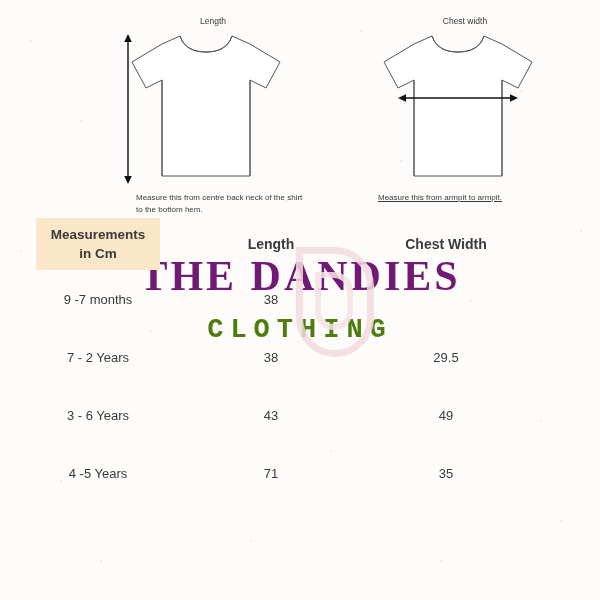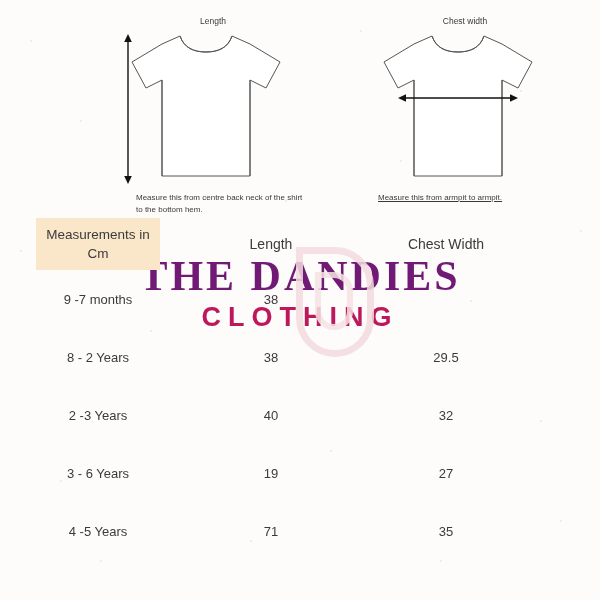--- a/index.html
+++ b/index.html
@@ -64,26 +64,26 @@
     border-radius: 0 40px 40px 40px;
   }
   .wm-line1 {
     font-family: "Liberation Serif", serif;
     font-size: 42px;
     letter-spacing: 3px;
     color: #701a75;
     font-weight: 700;
   }
   .wm-line2 {
-    font-family: Liberation Sans, sans-serif;
+    font-family: Liberation Mono, monospace;
     font-size: 27px;
     letter-spacing: 7px;
-    color: #be185d;
+    color: #4d7c0f;
     font-weight: 700;
-    margin-top: 2px;
+    margin-top: 15px;
   }
 
   
   .diagrams {
     position: relative;
     z-index: 2;
     height: 220px;
   }
   .diagram {
     position: absolute;
@@ -128,21 +128,21 @@
   .cell {
     text-align: center;
     font-size: 13px;
     color: #3b3b3b;
     line-height: 19px;
   }
   .c-size   { width: 196px; }
   .c-length { width: 150px; }
   .c-chest  { width: 200px; }
 
-  .head-row { height: 52px; }
+  .head-row { height: 52px; font-weight: bold; }
   .head-badge {
     width: 124px;
     margin-left: 36px;
     background: #fae6c8;
     color: #3b3b3b;
     font-size: 13.5px;
     line-height: 19px;
     padding: 7px 10px;
     text-align: center;
     box-sizing: border-box;
@@ -236,35 +236,30 @@
     <div class="cell c-length head-label">Length</div>
     <div class="cell c-chest head-label">Chest Width</div>
   </div>
 
   <div class="row data-row">
     <div class="cell c-size">9 -7 months</div>
     <div class="cell c-length">38</div>
   </div>
 
   <div class="row data-row">
-    <div class="cell c-size">8 - 2 Years</div>
+    <div class="cell c-size">7 - 2 Years</div>
     <div class="cell c-length">38</div>
     <div class="cell c-chest">29.5</div>
   </div>
 
-  <div class="row data-row">
-    <div class="cell c-size">2 -3 Years</div>
-    <div class="cell c-length">40</div>
-    <div class="cell c-chest">32</div>
-  </div>
 
   <div class="row data-row">
     <div class="cell c-size">3 - 6 Years</div>
-    <div class="cell c-length">19</div>
-    <div class="cell c-chest">27</div>
+    <div class="cell c-length">43</div>
+    <div class="cell c-chest">49</div>
   </div>
 
   <div class="row data-row">
     <div class="cell c-size">4 -5 Years</div>
     <div class="cell c-length">71</div>
     <div class="cell c-chest">35</div>
   </div>
 
 </div>
 

